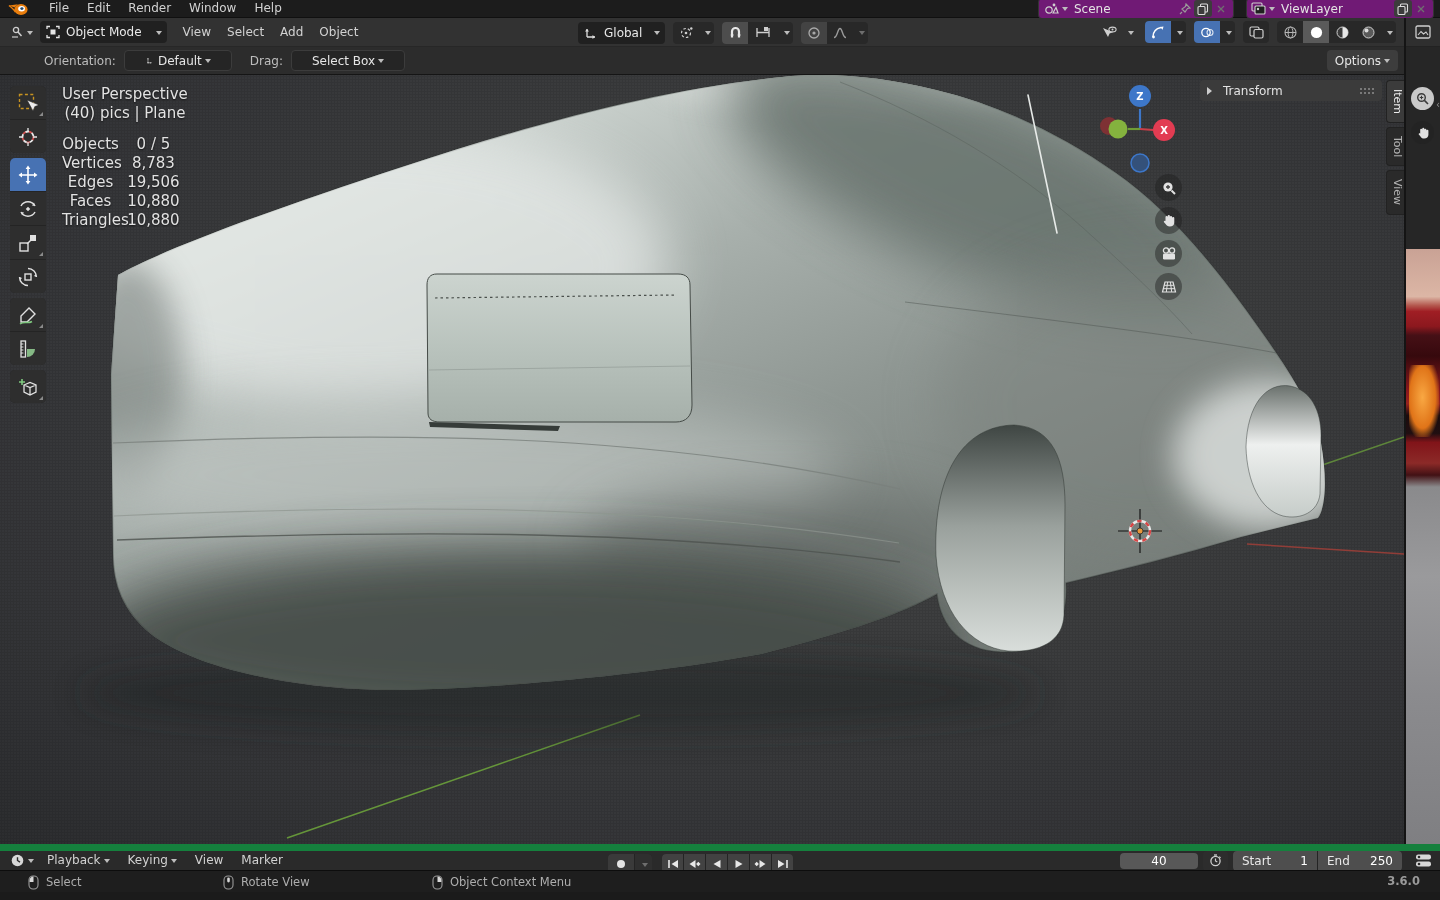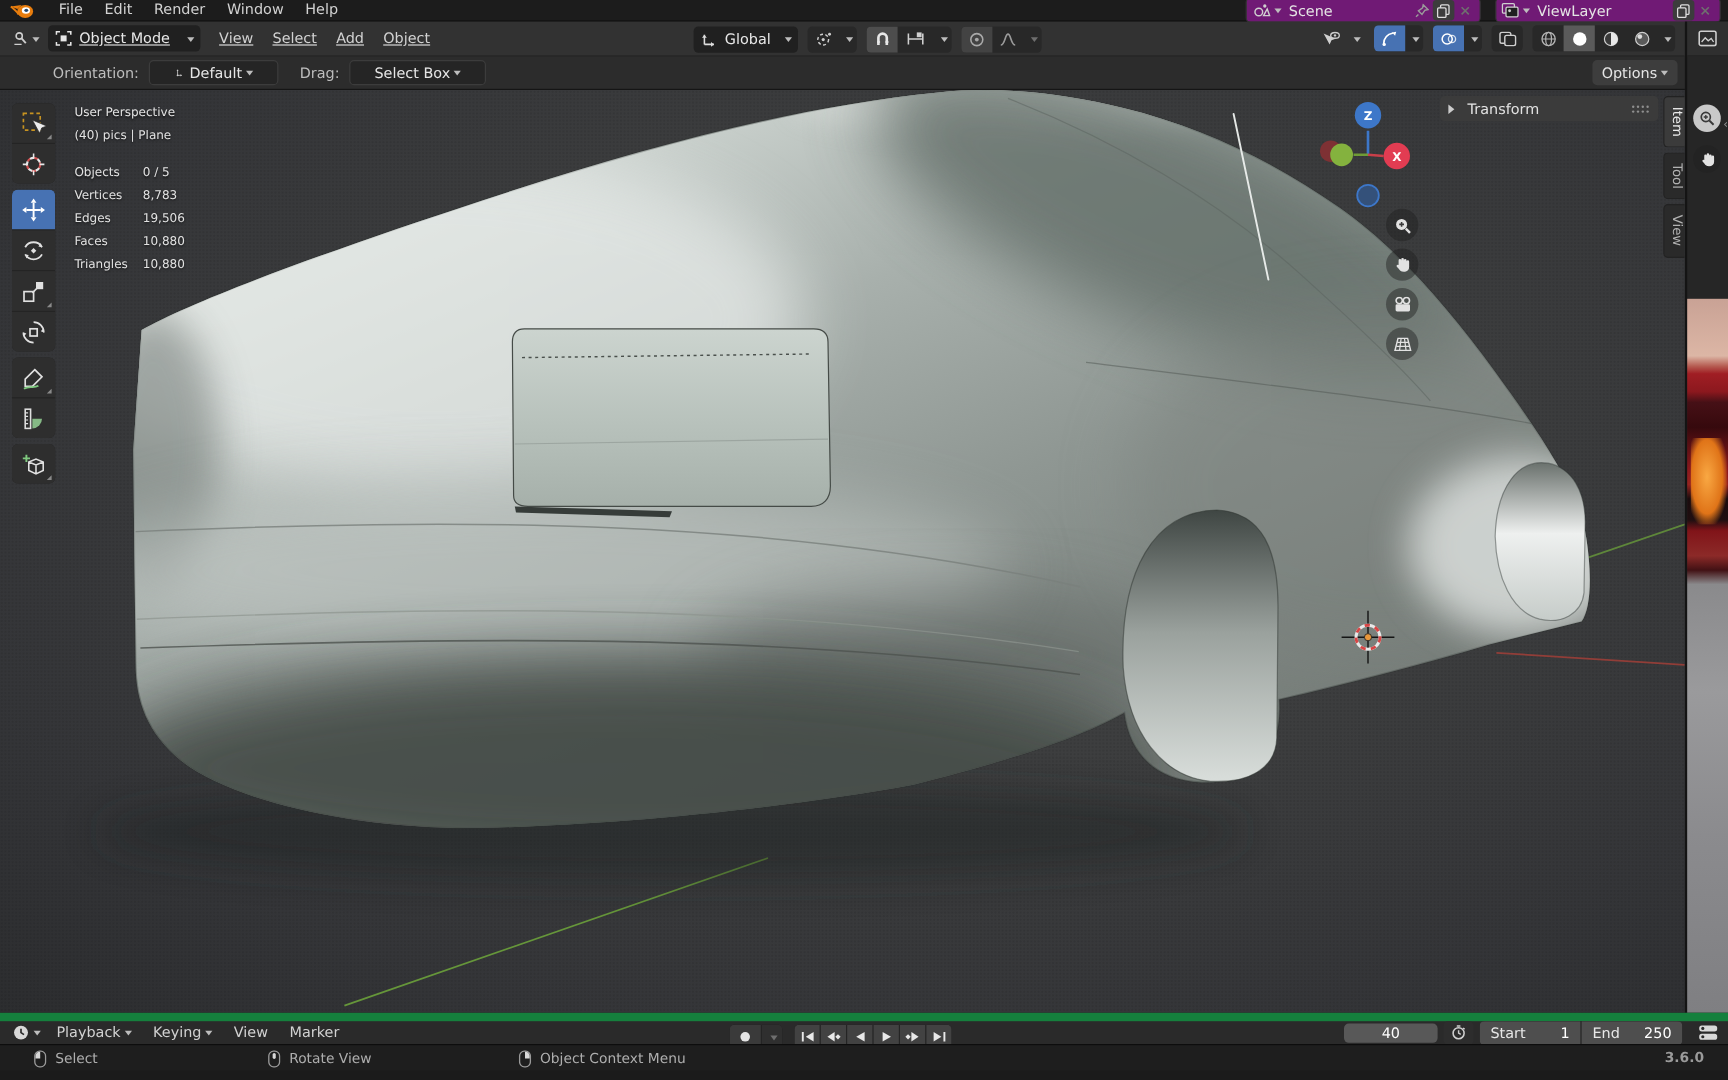--- a/index.html
+++ b/index.html
@@ -66,22 +66,22 @@
   .shelf { position:absolute; left:10px; top:11px; display:flex; flex-direction:column; }
   .tgrp { display:flex; flex-direction:column; gap:1px; margin-bottom:5px;
     border-radius:5px; overflow:hidden; width:36px; background:#242424; }
   .tbtn { width:36px; height:33px; background:#2e2e2e; display:flex; align-items:center;
     justify-content:center; position:relative; }
   .tbtn.active { background:#4772b3; }
   .tbtn.sub::after { content:""; position:absolute; right:3px; bottom:3px; width:0; height:0;
     border-left:4px solid transparent; border-bottom:4px solid #8a8a8a; }
 
   
-  .stats { position:absolute; left:62px; top:10px; color:#e2e2e2; font-size:10px;
-    text-shadow:0 1px 2px rgba(0,0,0,.65); line-height:19px; }
+  .stats { position:absolute; left:62px; top:10px; color:#e2e2e2; font-size:15px;
+    text-shadow:0 1px 2px rgba(0,0,0,.65); line-height:19px;text-align:center; }
   .stats .gap { height:12px; }
   .srow { display:grid; grid-template-columns:57px auto; }
 
   
   .gizmo { position:absolute; left:1095px; top:8px; width:92px; height:92px; }
   .navbtn { position:absolute; left:1155px; width:27px; height:27px; border-radius:50%;
     background:rgba(30,30,30,.45); display:flex; align-items:center; justify-content:center; }
 
   
   .npanel { position:absolute; left:1200px; top:5px; width:182px; height:21px; background:#3b3b3b;
@@ -213,21 +213,21 @@
               <path d="M2,2 L8,8 M8,2 L2,8" stroke="#6f6f6f" stroke-width="1.3"></path>
             </svg>
         </span>
       </div>
     </div>
   </header>
 
   <div class="middle">
     <div class="leftcol">
 
-      <div class="vph" style="position:relative;text-decoration:underline;">
+      <div class="vph" style="position:relative;">
         <span class="hbtn" style="width:30px">
           <svg width="15" height="14" viewBox="0 0 15 14">
               <circle cx="7" cy="5" r="2.6" fill="none" stroke="#cfcfcf" stroke-width="1.3"></circle>
               <path d="M9,7 L12.5,11" stroke="#cfcfcf" stroke-width="1.5"></path>
               <path d="M3,12 h6" stroke="#cfcfcf" stroke-width="1.2"></path>
             </svg>
           <i class="chv"></i>
         </span>
         <div class="dd" style="margin-left:4px">
           <svg width="14" height="14" viewBox="0 0 14 14" style="margin-right:6px">

